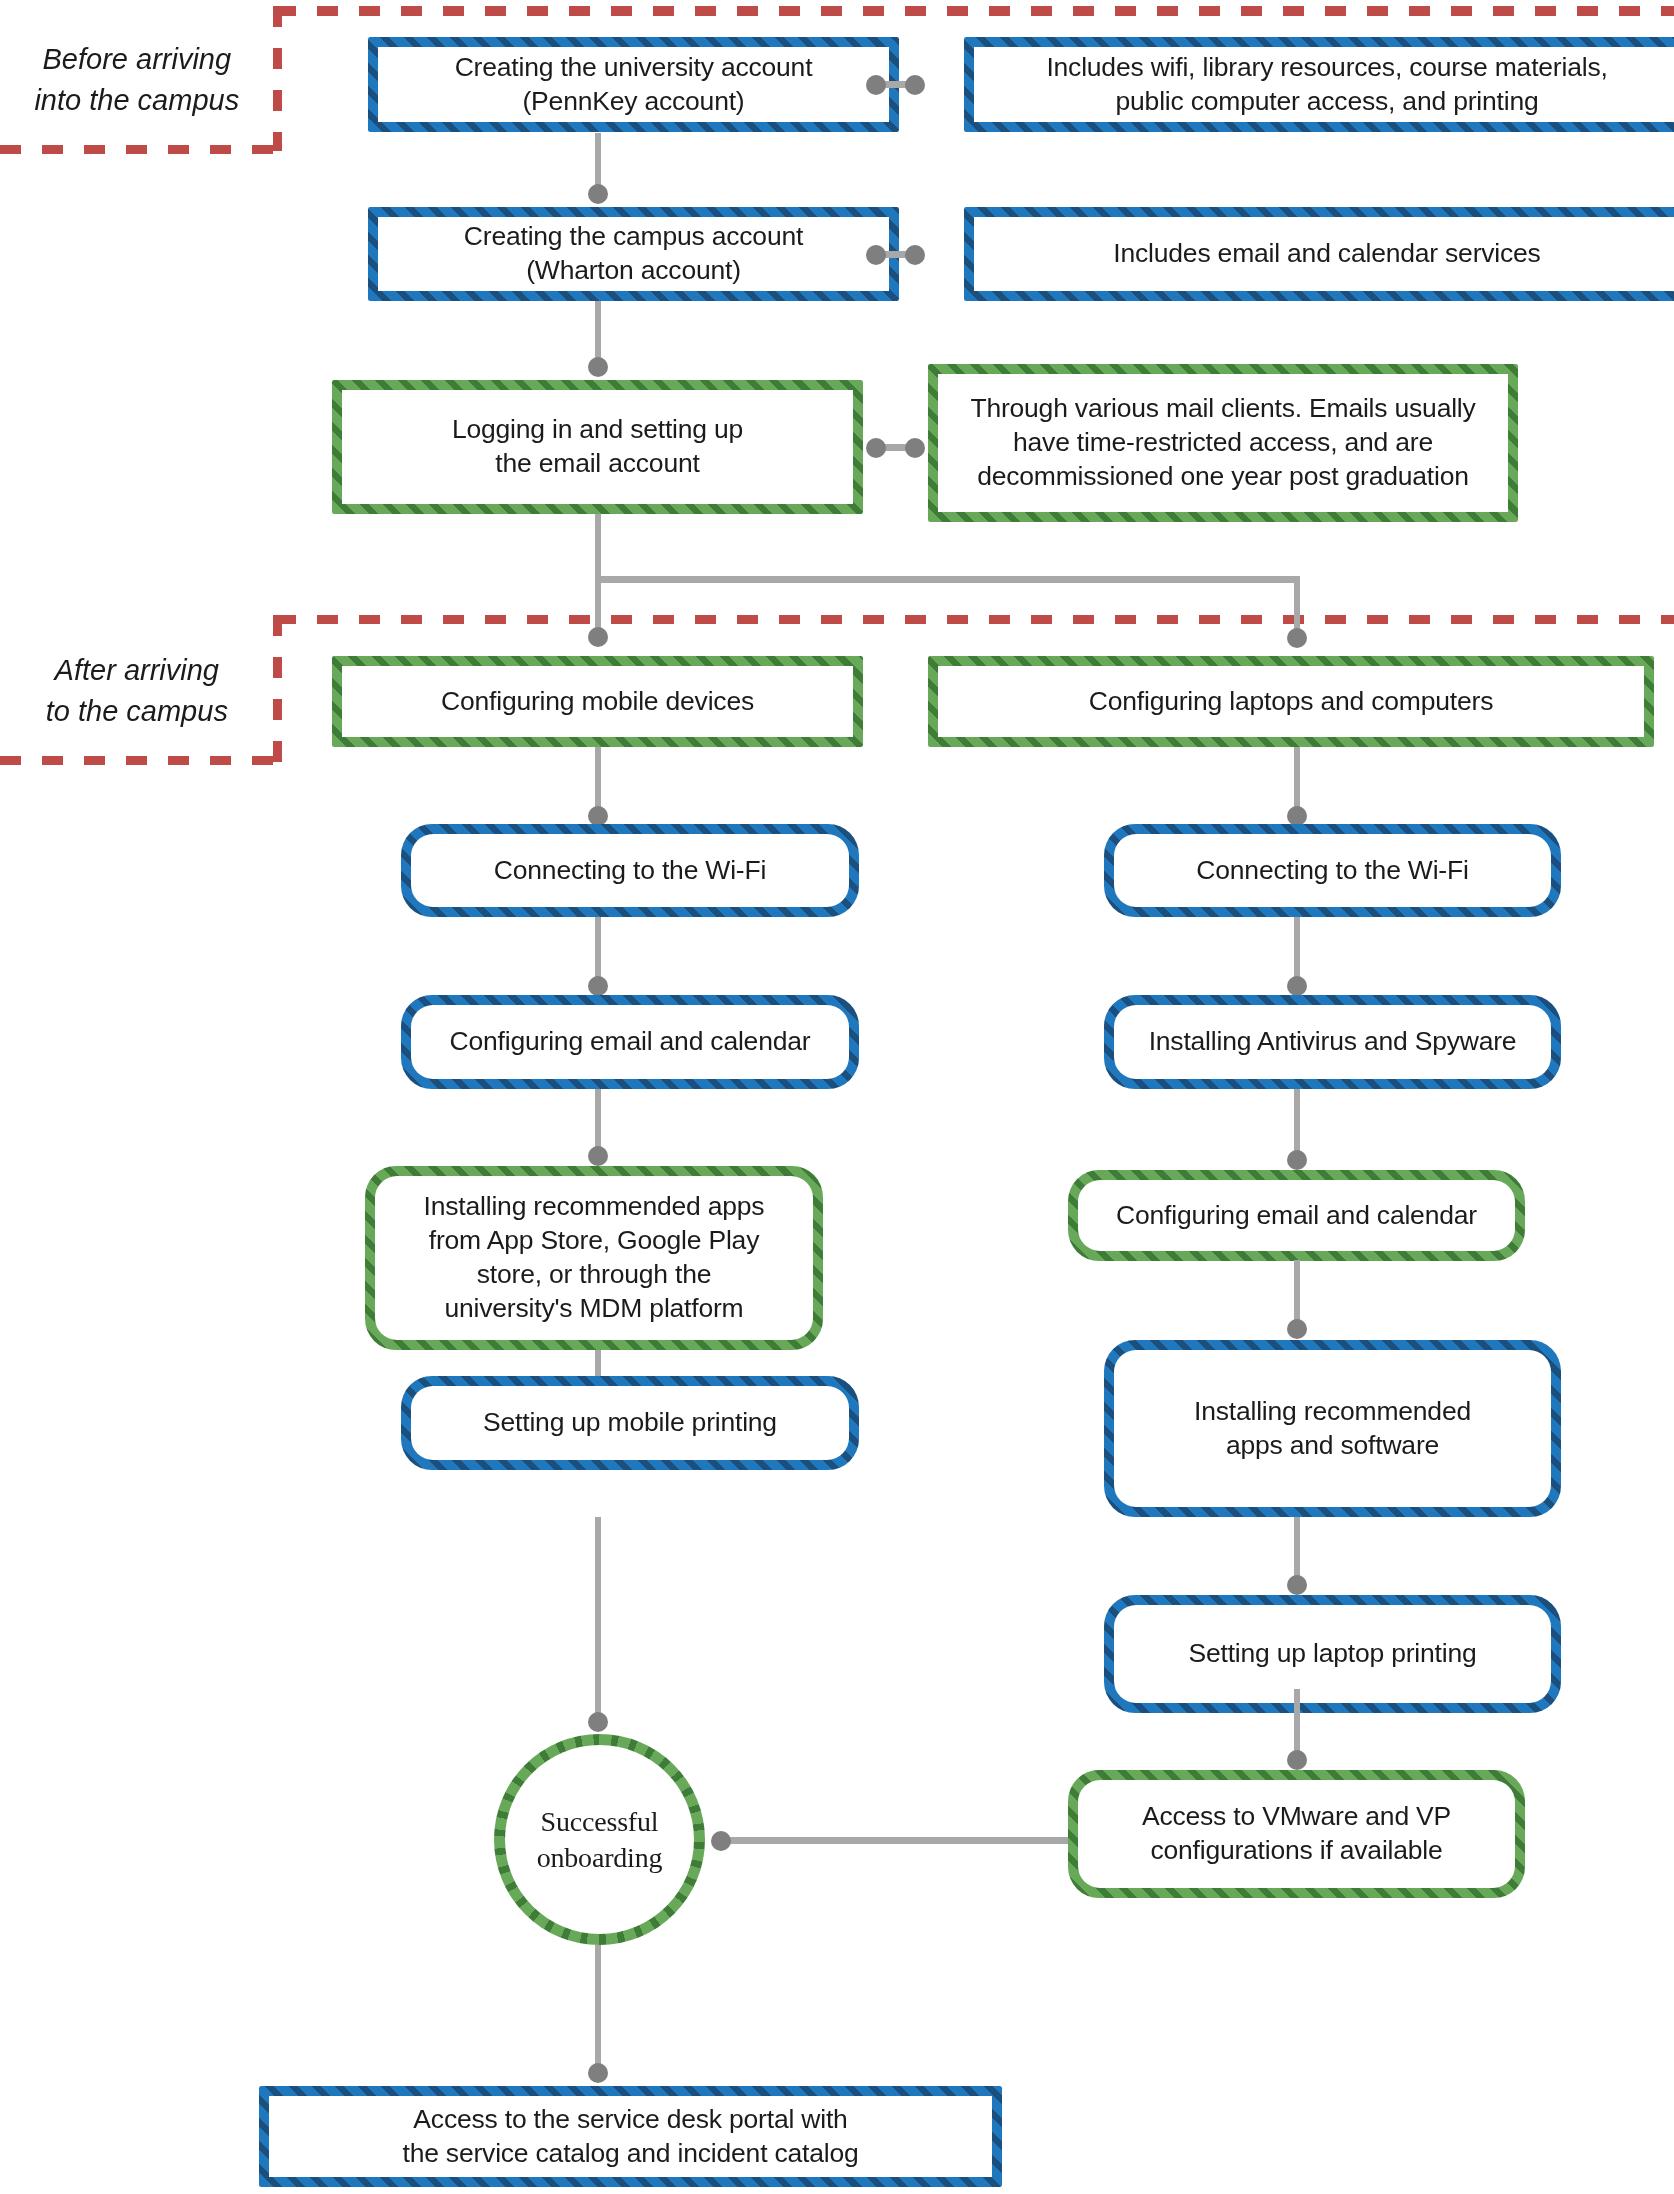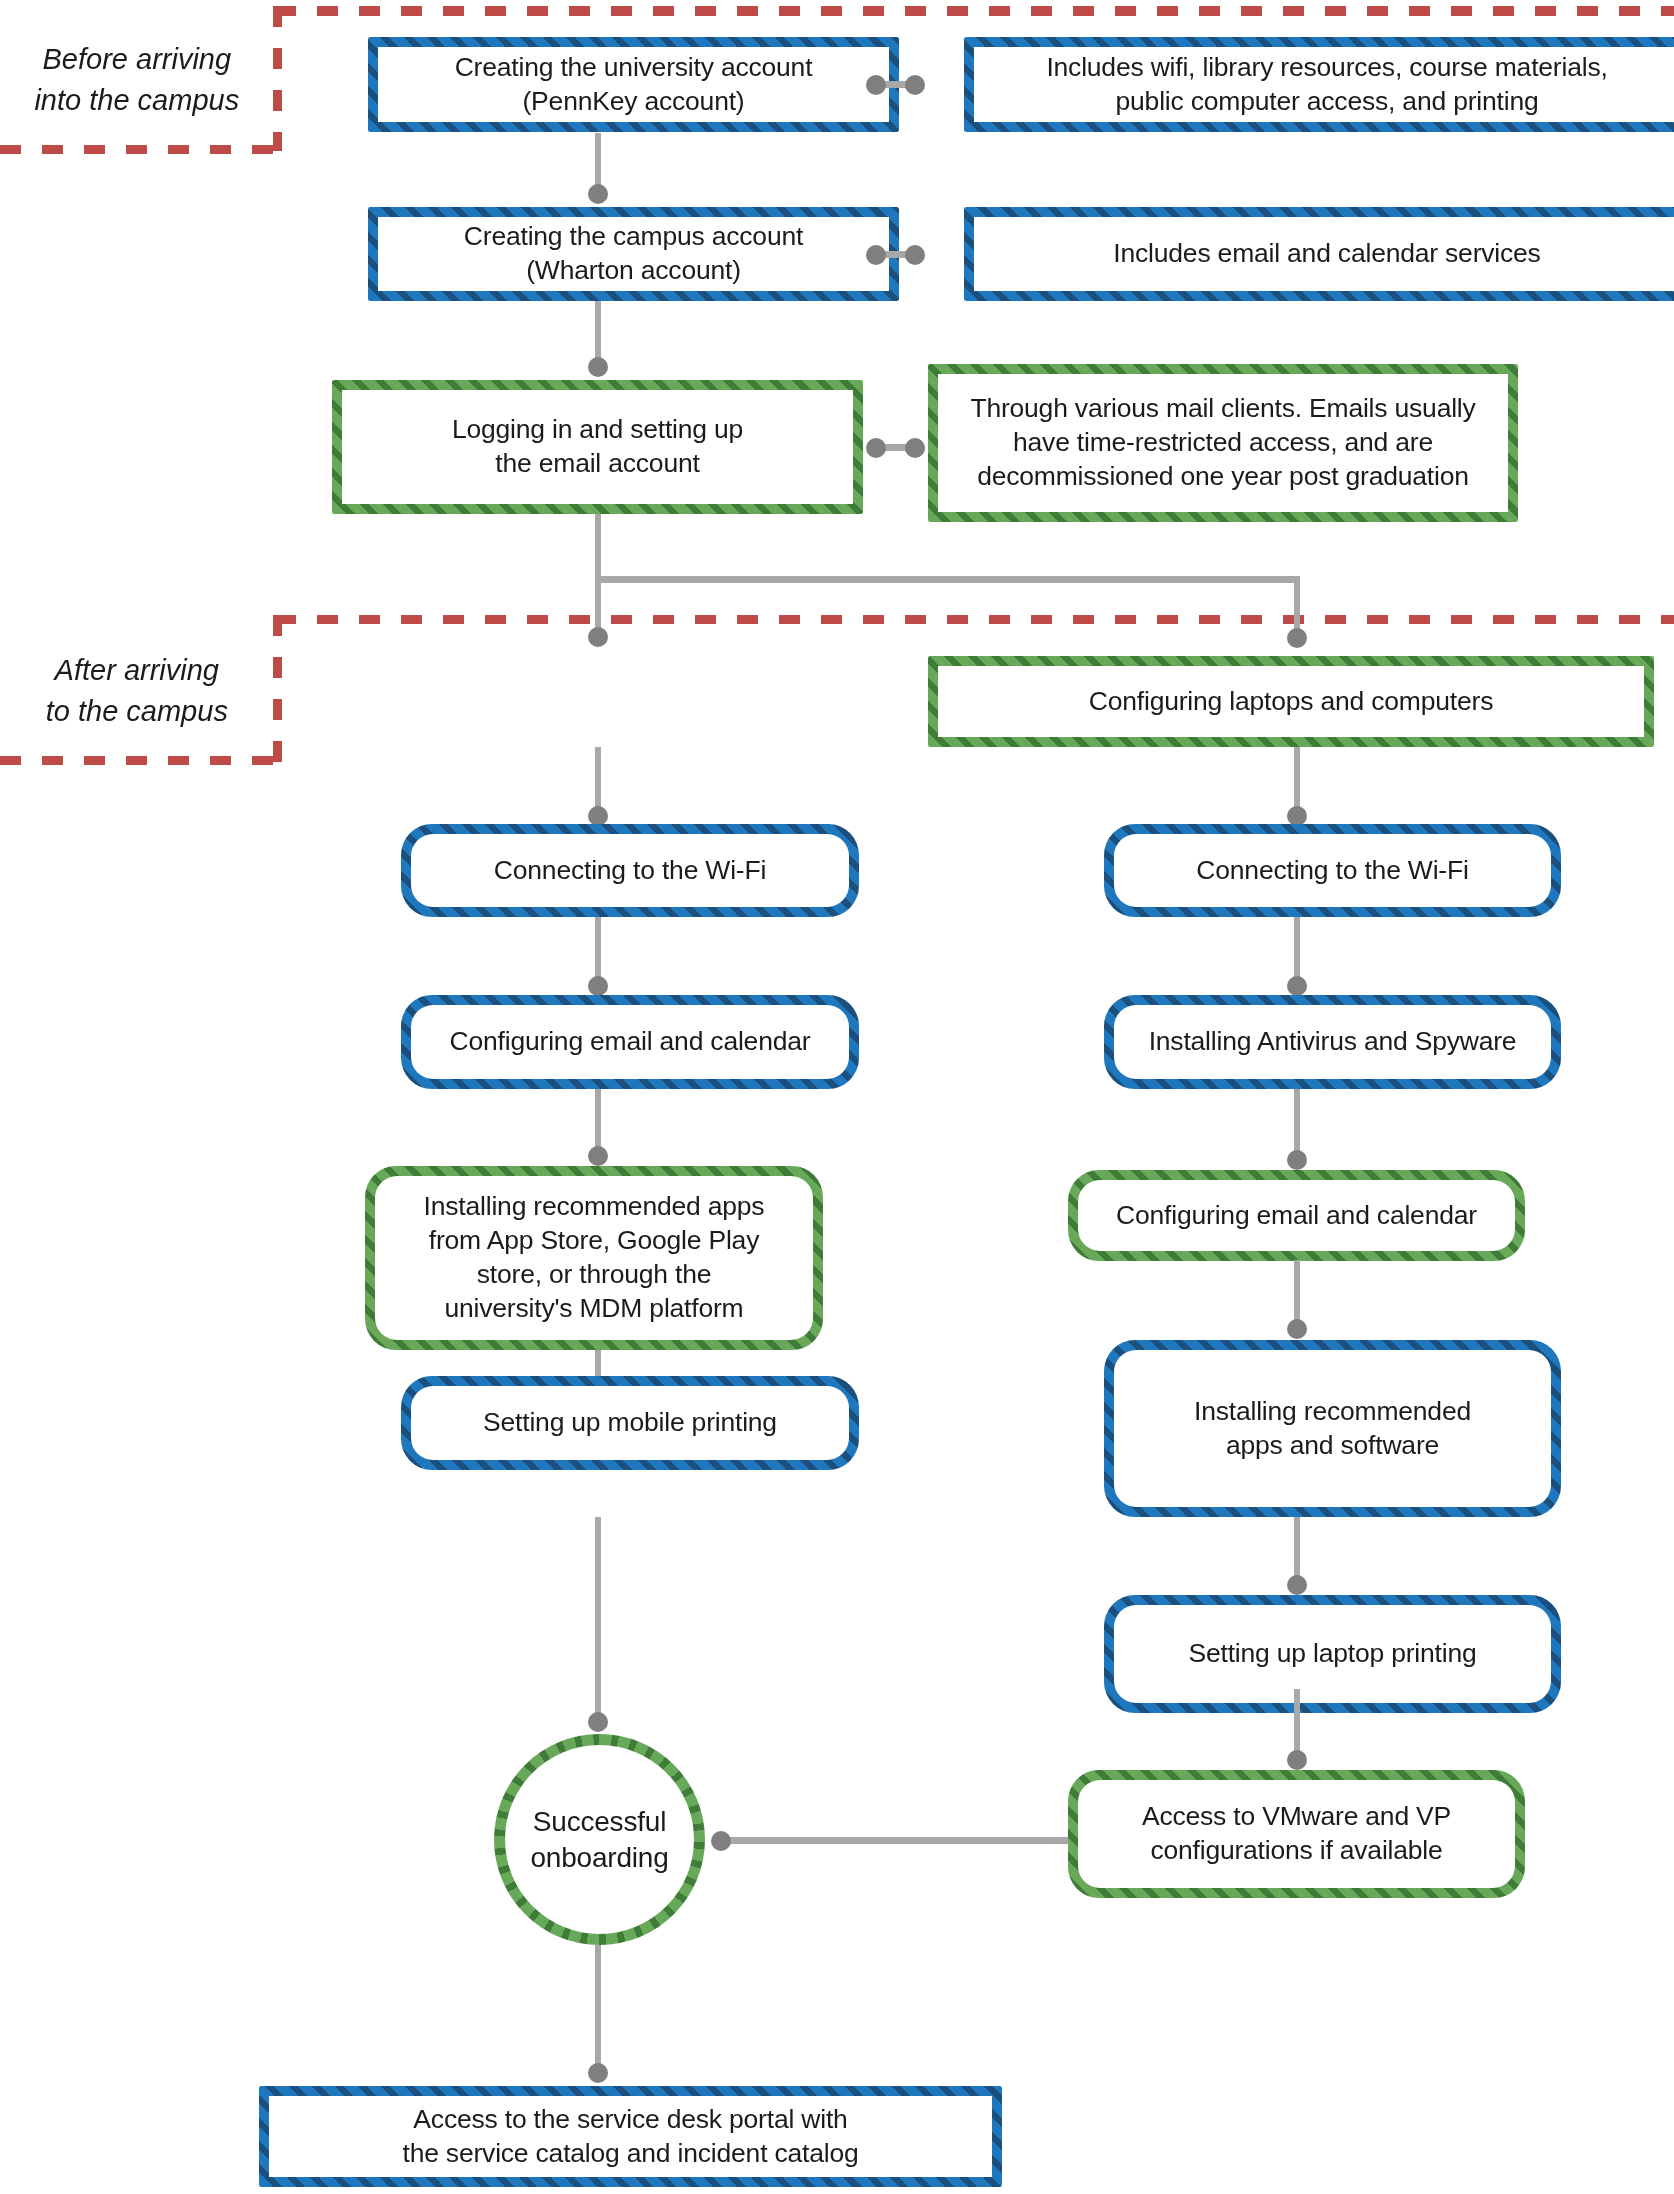--- a/index.html
+++ b/index.html
@@ -42,21 +42,21 @@
     letter-spacing:-0.2px;
     color:var(--text);
     padding:0 11px;
   }
   
   .node.circle {
     border-radius:50%;
     padding:11px;
     background:repeating-conic-gradient(var(--green) 0deg 6.8deg, var(--green-dark) 6.8deg 10.6deg);
   }
-  .node.circle .inner { border-radius:50%; }
+  .node.circle .inner { border-radius:50%;font-family:Liberation Serif, serif; }
   .node.circle .txt { font-size:28px; }
 
   
   .rdash-h { position:absolute; height:9.4px;
     background:repeating-linear-gradient(90deg, var(--red) 0 21px, transparent 21px 42px); }
   .rdash-v { position:absolute; width:9.4px;
     background:repeating-linear-gradient(180deg, var(--red) 0 21px, transparent 21px 42px); }
   .zone-label {
     position:absolute;
     font-size:29px; line-height:1.4;
@@ -137,20 +137,25 @@
         <span class="txt">Through various mail clients.  Emails usually
 have time-restricted access, and are
 decommissioned one year post graduation</span>
       </div>
   </div>
 
   <div class="vline dot-bottom" style="left:595px;  top:514px; height:123px"></div>
   <div class="hline" style="left:597px;  top:576px; width:702px"></div>
   <div class="vline dot-bottom" style="left:1294px; top:576px; height:62px"></div>
 
+  <div class="node rect green" style="left:332px; top:656px; width:531px; height:91px">
+    <div class="inner">
+        <span class="txt">Configuring mobile devices</span>
+      </div>
+  </div>
   <div class="node rect green" style="left:928px; top:656px; width:726px; height:91px">
     <div class="inner">
         <span class="txt">Configuring laptops and computers</span>
       </div>
   </div>
 
   <div class="vline dot-bottom" style="left:595px;  top:747px; height:69px"></div>
   <div class="vline dot-bottom" style="left:1294px; top:747px; height:69px"></div>
 
   <div class="node rounded blue" style="left:365px; top:824px; width:458px; height:93px">

